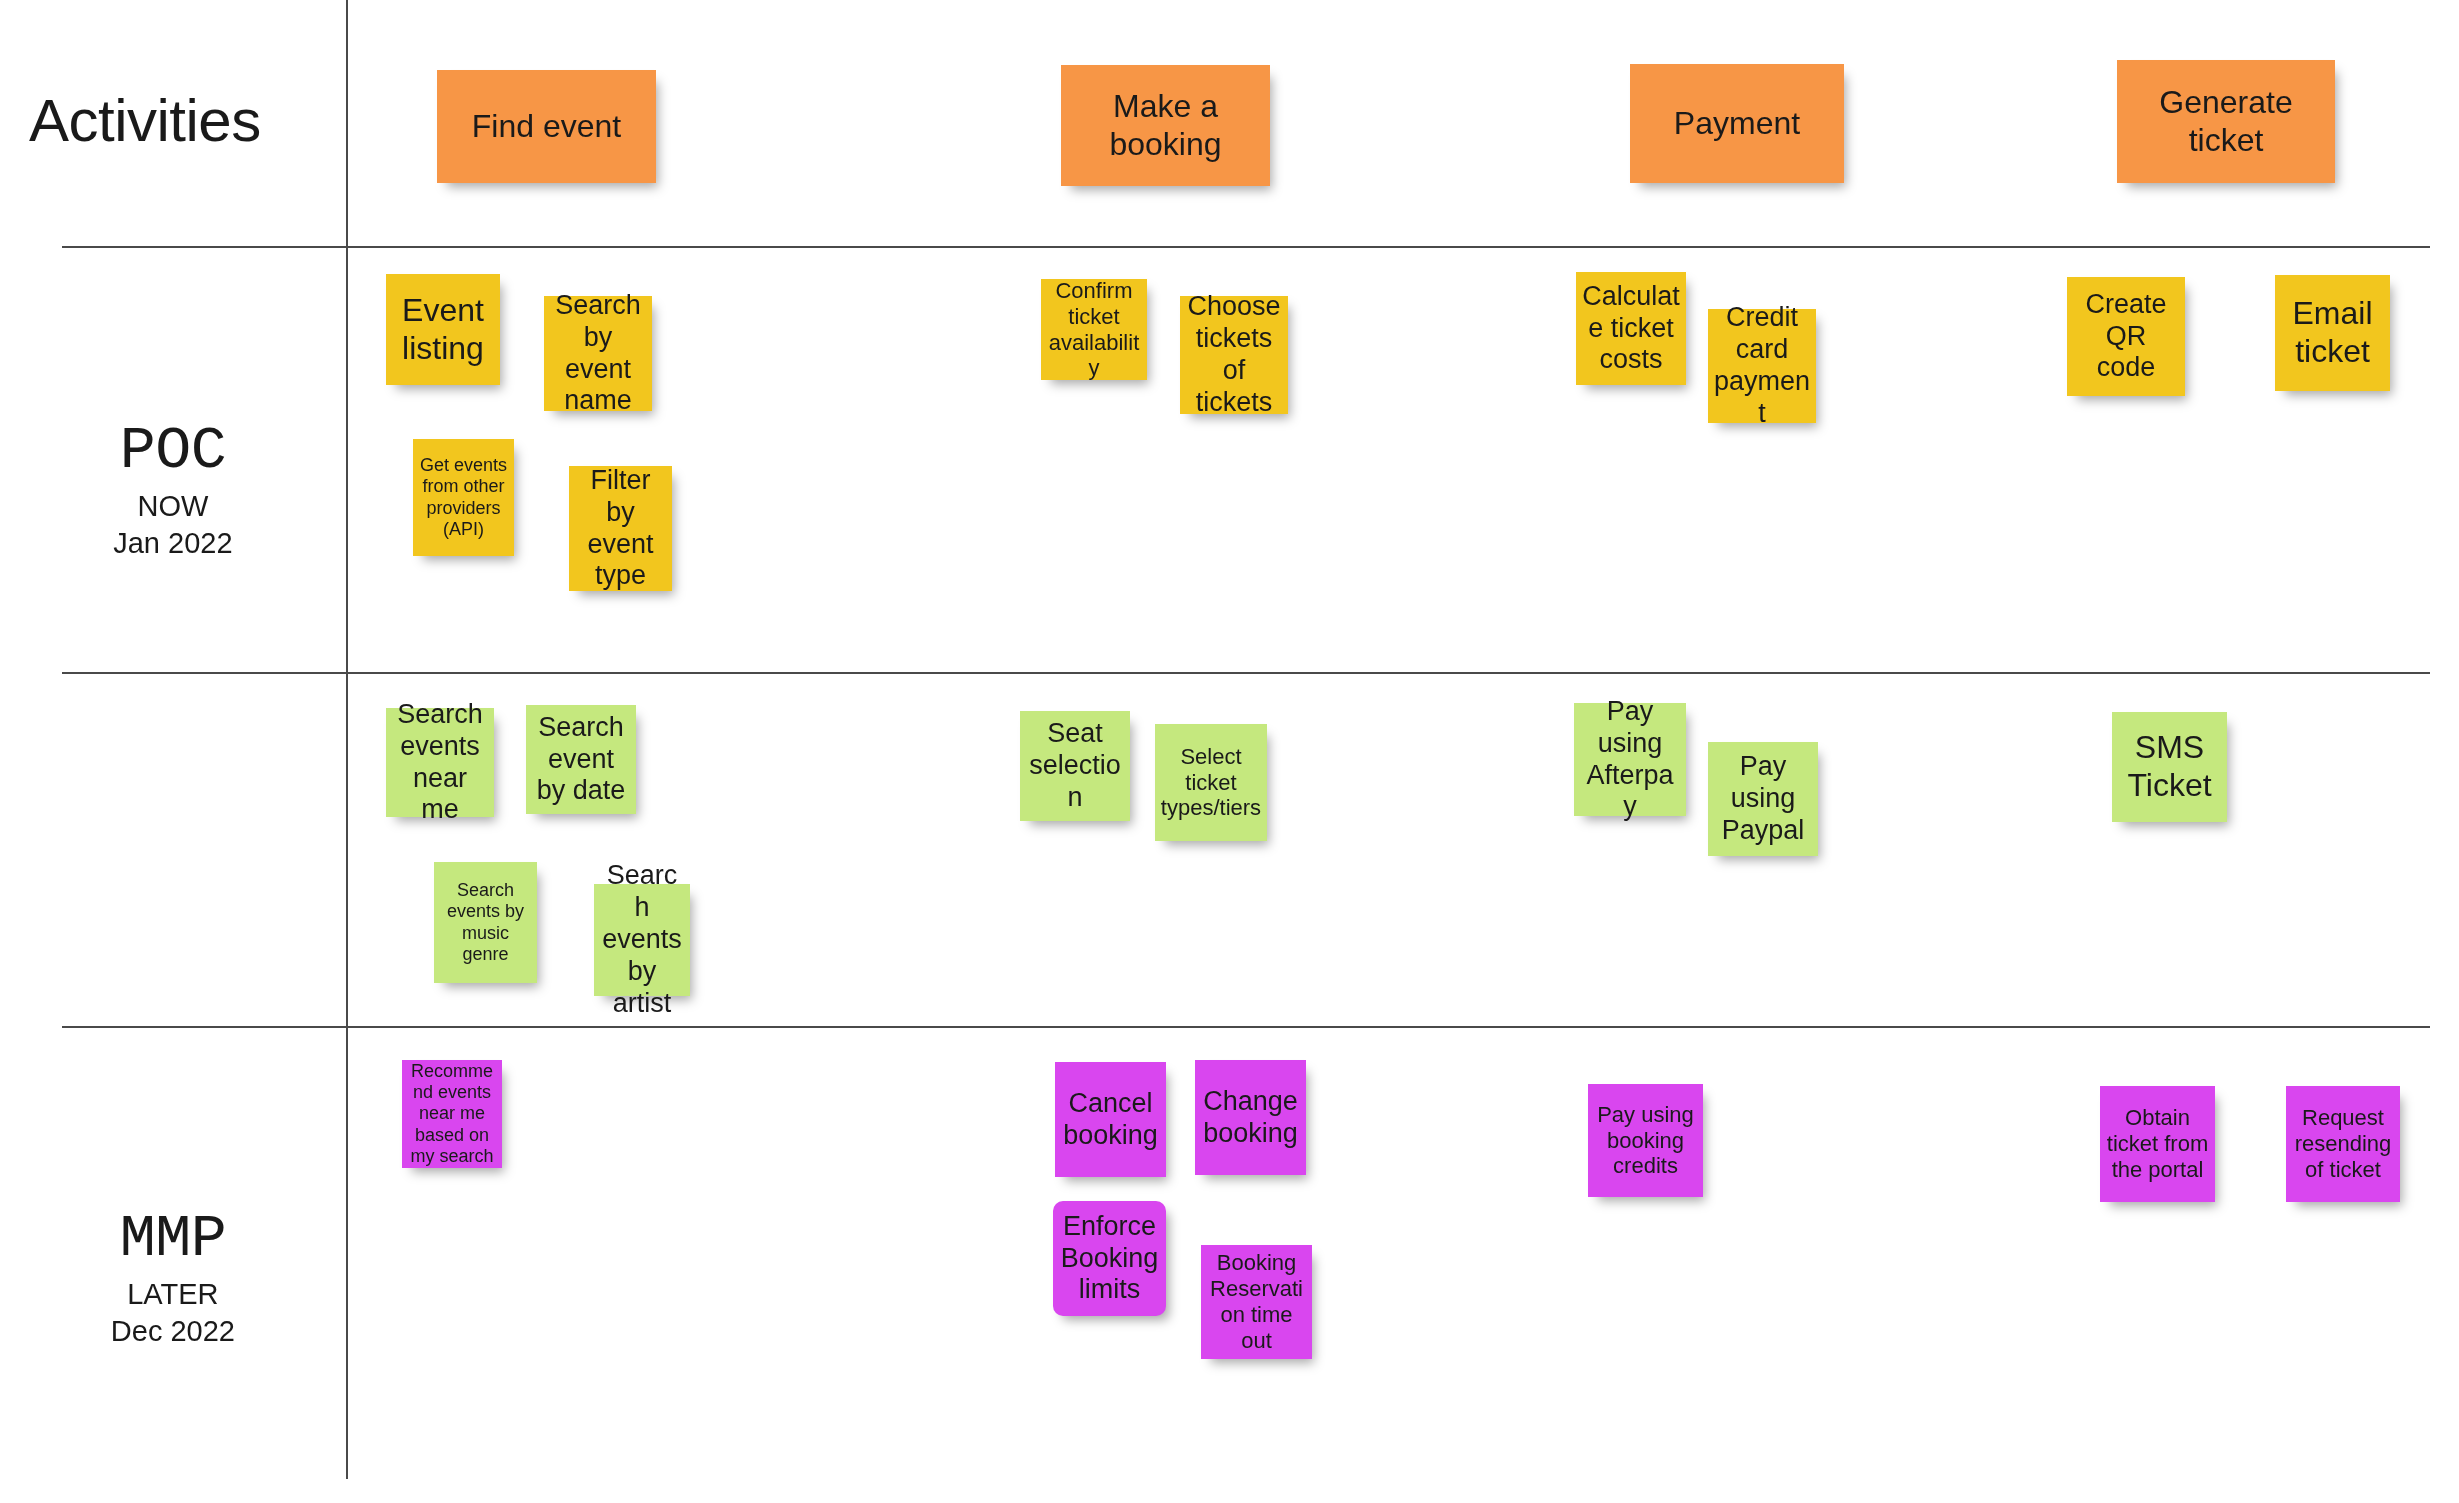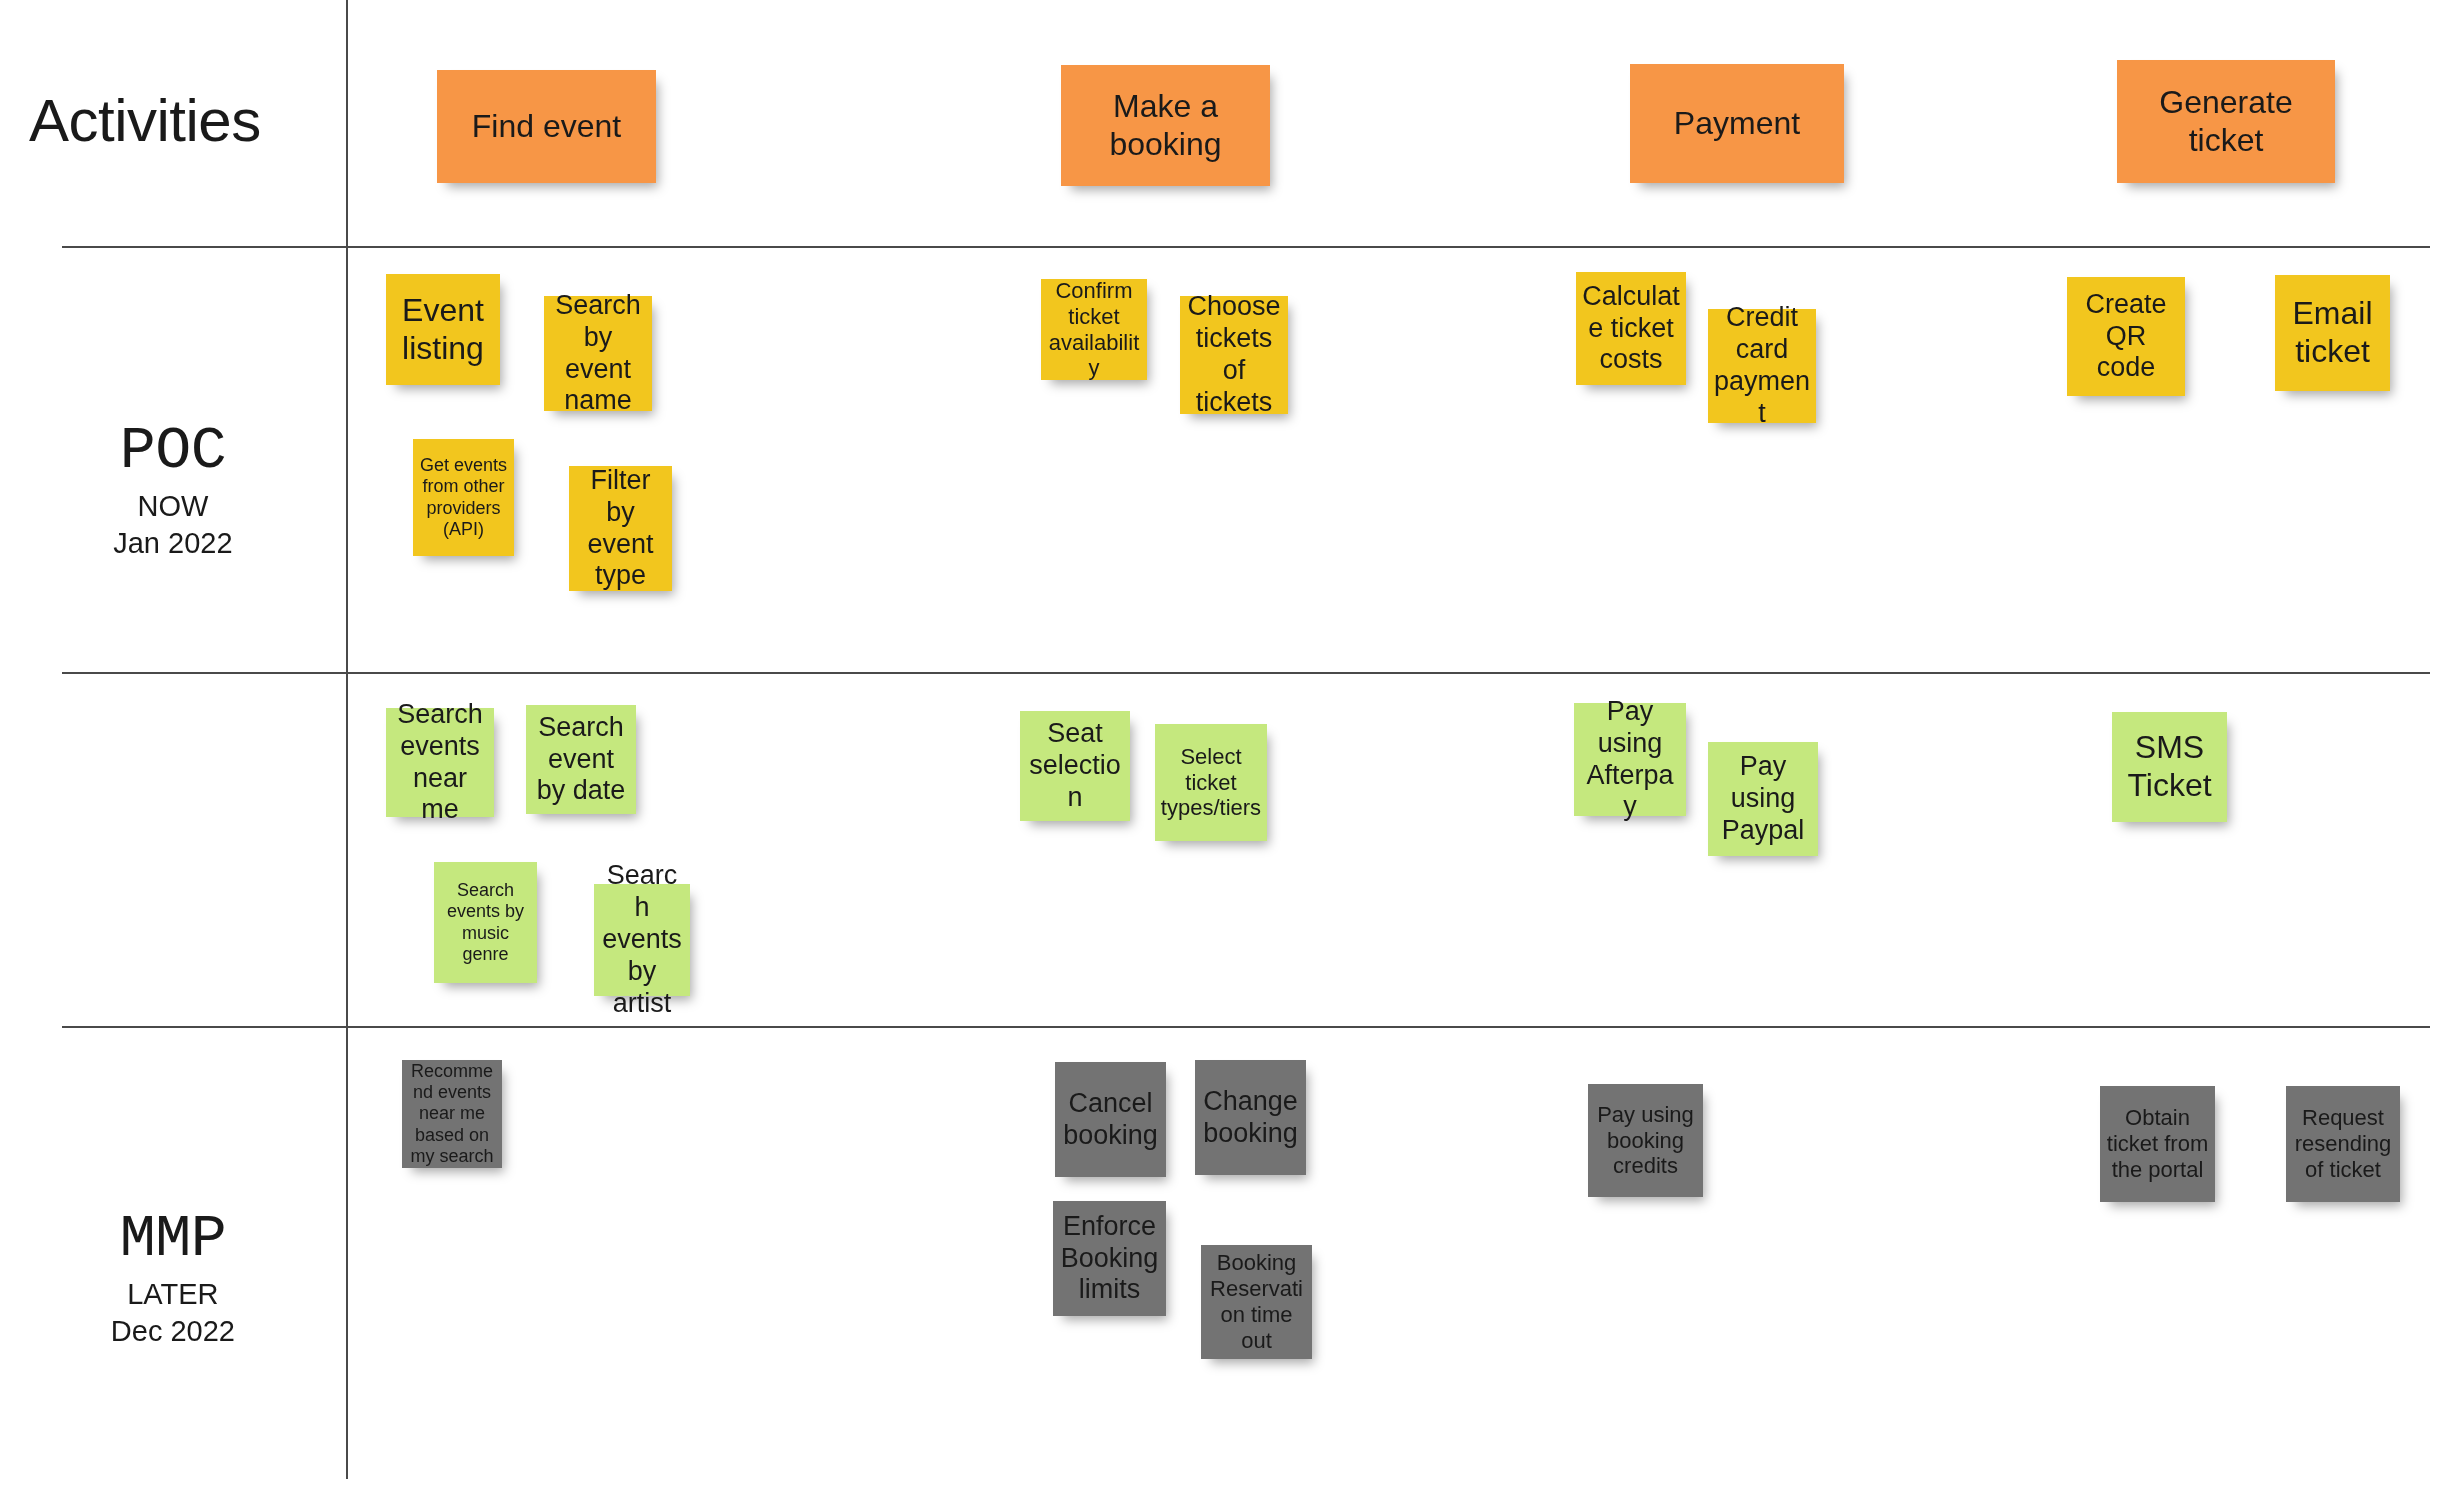--- a/index.html
+++ b/index.html
@@ -83,21 +83,21 @@
     padding: 3.8px 5.8px;
     box-shadow: 5.8px 7.7px 10.6px -3.8px rgba(0,0,0,0.34);
     word-wrap: break-word;
     hyphens: none;
   }
   .note span { display: block; width: 100%; }
 
   .note.activity  { background: #f79646; }
   .note.poc       { background: #f2c61e; }
   .note.mvp       { background: #c5e87e; }
-  .note.mmp       { background: #737373; }
+  .note.mmp       { background: #d946ef; }
 
   
   .t-lg  { font-size: 32px; }
   .t-md  { font-size: 27px; }
   .t-sm  { font-size: 22px; }
   .t-xs  { font-size: 18px; }
 </style>
 </head>
 <body>
 
@@ -202,21 +202,21 @@
   <div class="note mmp t-xs" style="left:402px; top:1060px; width:100px; height:108px;">
     <span>Recommend events near me based on my search</span>
   </div>
 
   <div class="note mmp t-md" style="left:1055px; top:1062px; width:111px; height:115px;">
     <span>Cancel booking</span>
   </div>
   <div class="note mmp t-md" style="left:1195px; top:1060px; width:111px; height:115px;">
     <span>Change booking</span>
   </div>
-  <div class="note mmp t-md" style="left:1053px; top:1201px; width:113px; height:115px;">
+  <div class="note mmp t-md" style="left:1053px; top:1201px; width:113px; height:115px;border-radius:10px;">
     <span>Enforce Booking limits</span>
   </div>
   <div class="note mmp t-sm" style="left:1201px; top:1245px; width:111px; height:114px;">
     <span>Booking Reservation time out</span>
   </div>
 
   <div class="note mmp t-sm" style="left:1588px; top:1084px; width:115px; height:113px;">
     <span>Pay using booking credits</span>
   </div>
 

